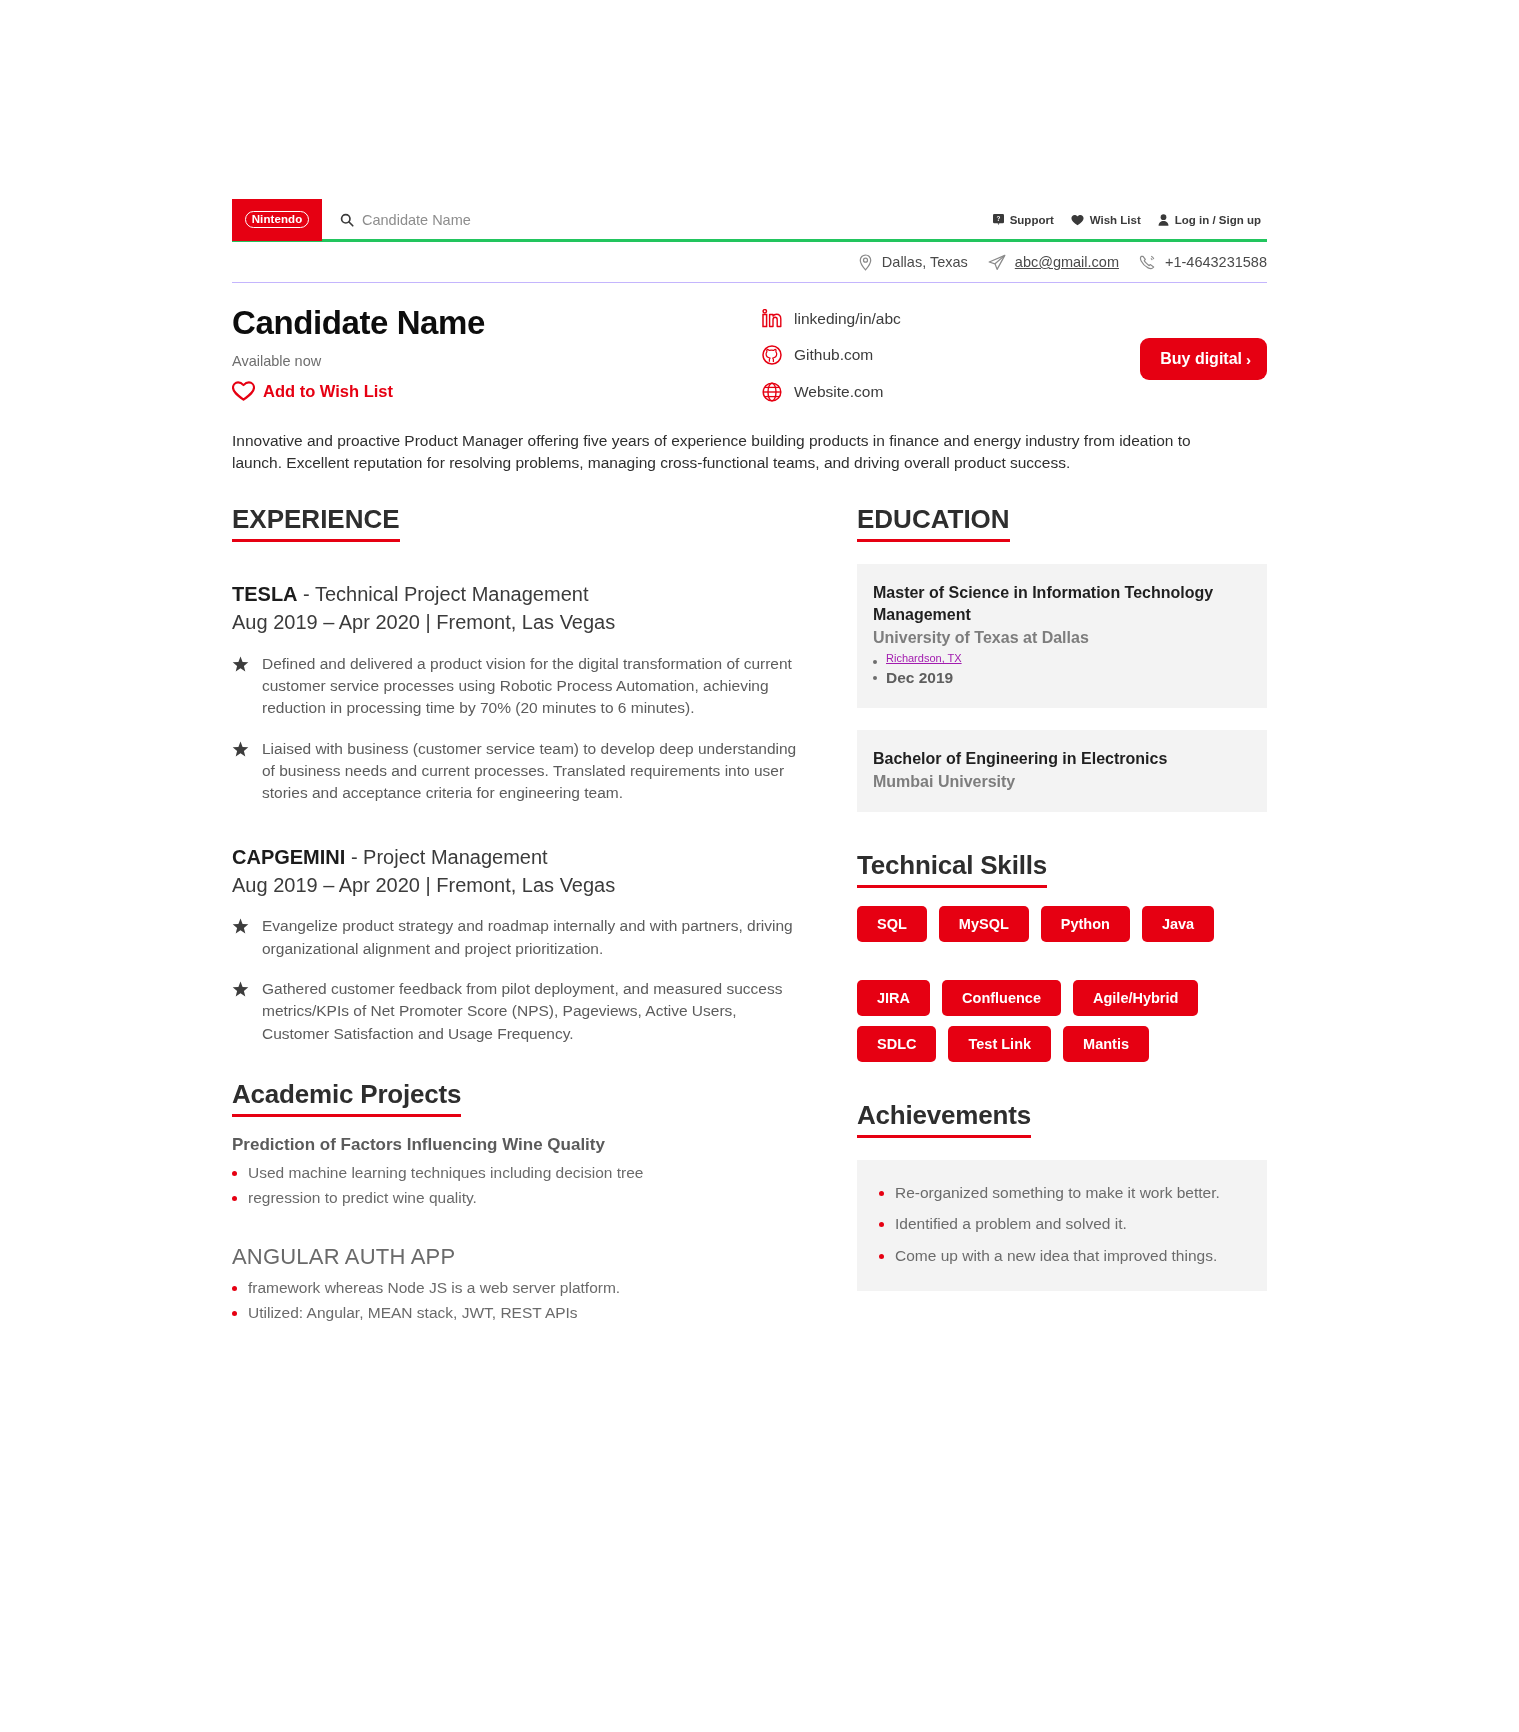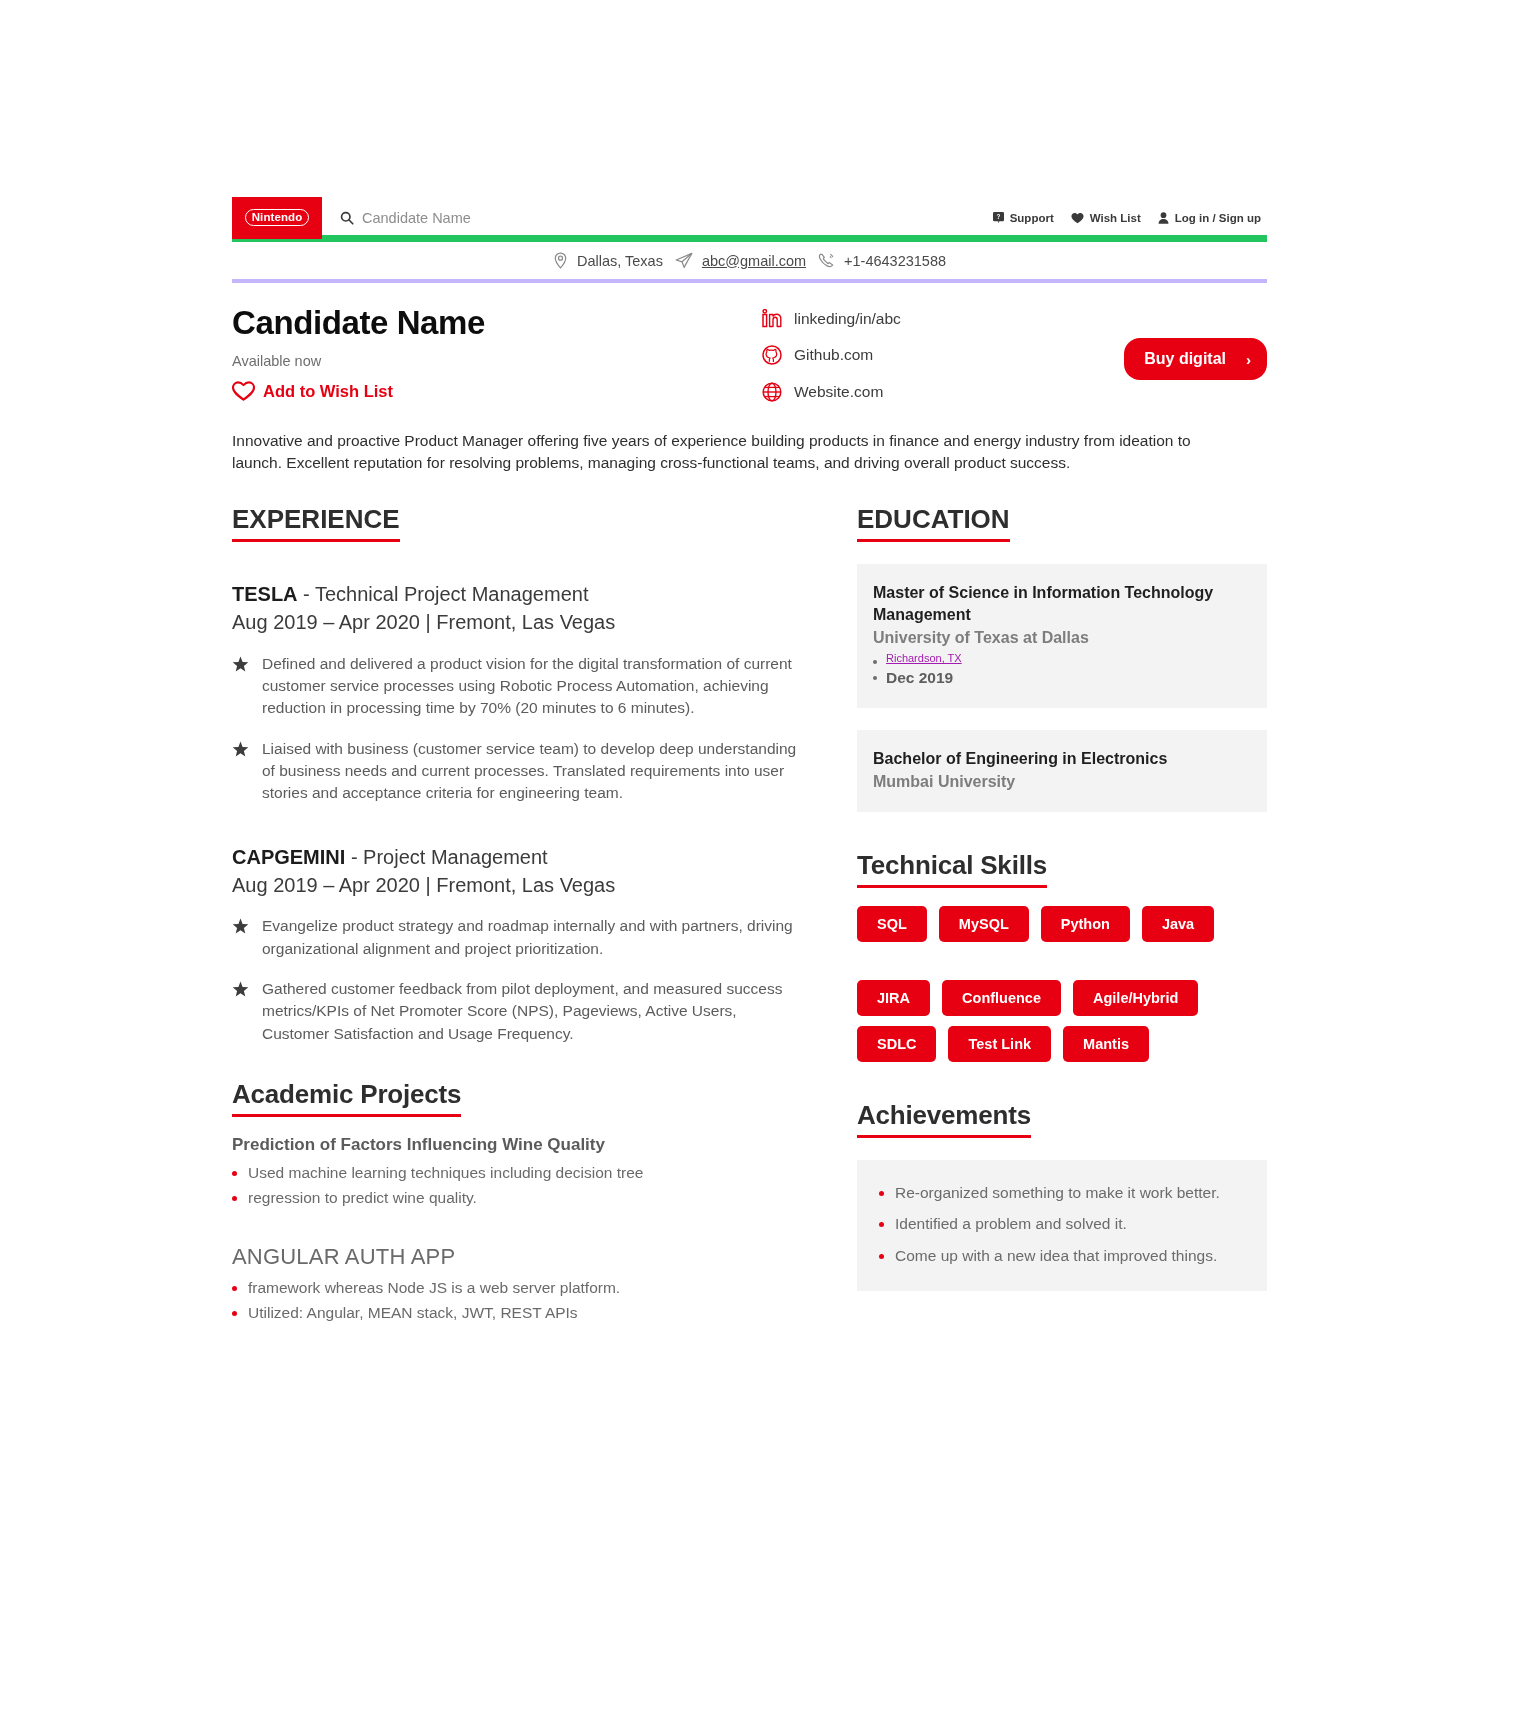--- a/index.html
+++ b/index.html
@@ -14,21 +14,21 @@
   .sheet {
     position: absolute;
     left: 232px; top: 200px; width: 1035px;
     background: #fff;
   }
 
   
   .navbar {
     display: flex; align-items: center;
     height: 42px;
-    border-bottom: 7px solid #22c55e;
+    border-bottom: 3px solid #22c55e;
   }
   .logo {
     width: 90px; height: 42px; background: #e60012;
     display: flex; align-items: center; justify-content: center;
     flex: 0 0 auto;
   }
   .logo-pill {
     border: 1.6px solid #fff; border-radius: 11px;
     color: #fff; font-size: 11.5px; font-weight: bold;
     letter-spacing: .1px;
@@ -40,23 +40,23 @@
     margin-left: 18px; flex: 1 1 auto;
   }
   .nav-search .sicon { width: 14px; height: 14px; display:block; }
   .nav-search-text { color: #8d8d8d; font-size: 14.5px; }
   .nav-right { display: flex; align-items: center; gap: 17px; padding-right: 6px; }
   .nav-item { display: flex; align-items: center; gap: 6px; color: #3a3a3a; font-size: 11.5px; font-weight: 600; white-space: nowrap; }
   .nav-item svg { display: block; }
 
   
   .contactbar {
-    display: flex; align-items: center; justify-content: center;
-    gap: 12px; height: 41px;
-    border-bottom: 4px solid #c4b5fd;
+    display: flex; align-items: center; justify-content: flex-end;
+    gap: 20px; height: 41px;
+    border-bottom: 1px solid #c4b5fd;
   }
   .contact-item { display: flex; align-items: center; gap: 9px; color: #4a4a4a; font-size: 14.5px; }
   .contact-item svg { display:block; }
   .contact-item .email { text-decoration: underline; color: #4a4a4a; }
 
   
   .identity { display: flex; padding: 22px 0 6px 0; }
   .id-left { width: 530px; }
   .cand-name { font-size: 33px; font-weight: bold; letter-spacing: -0.4px; color: #0d0d0d; line-height: 1.1; }
   .avail { font-size: 14.5px; color: #6e6e6e; margin-top: 12px; }
@@ -64,23 +64,23 @@
   .wish svg { display: block; }
 
   .id-mid { width: 270px; padding-top: 4px; }
   .link-row { display: flex; align-items: center; gap: 12px; margin-bottom: 17px; }
   .link-row:last-child { margin-bottom: 0; }
   .link-row .ltxt { font-size: 15.5px; color: #3c3c3c; }
   .link-row svg { display: block; }
 
   .id-right { flex: 1; display: flex; justify-content: flex-end; align-items: flex-start; padding-top: 33px; }
   .buy-btn {
-    background: #e60012; color: #fff; border: none; border-radius: 16px;
+    background: #e60012; color: #fff; border: none; border-radius: 9px;
     font-size: 16px; font-weight: bold; font-family: "Liberation Sans", sans-serif;
-    padding: 12px 16px 12px 20px; display: flex; align-items: center; gap: 20px;
+    padding: 12px 16px 12px 20px; display: flex; align-items: center; gap: 4px;
     cursor: pointer;
   }
   .buy-btn .chev { font-size: 15px; font-weight: bold; }
 
   
   .summary {
     font-size: 15.5px; line-height: 1.42; color: #2f2f2f;
     padding: 22px 0 0 0; width: 1000px;
   }
 

